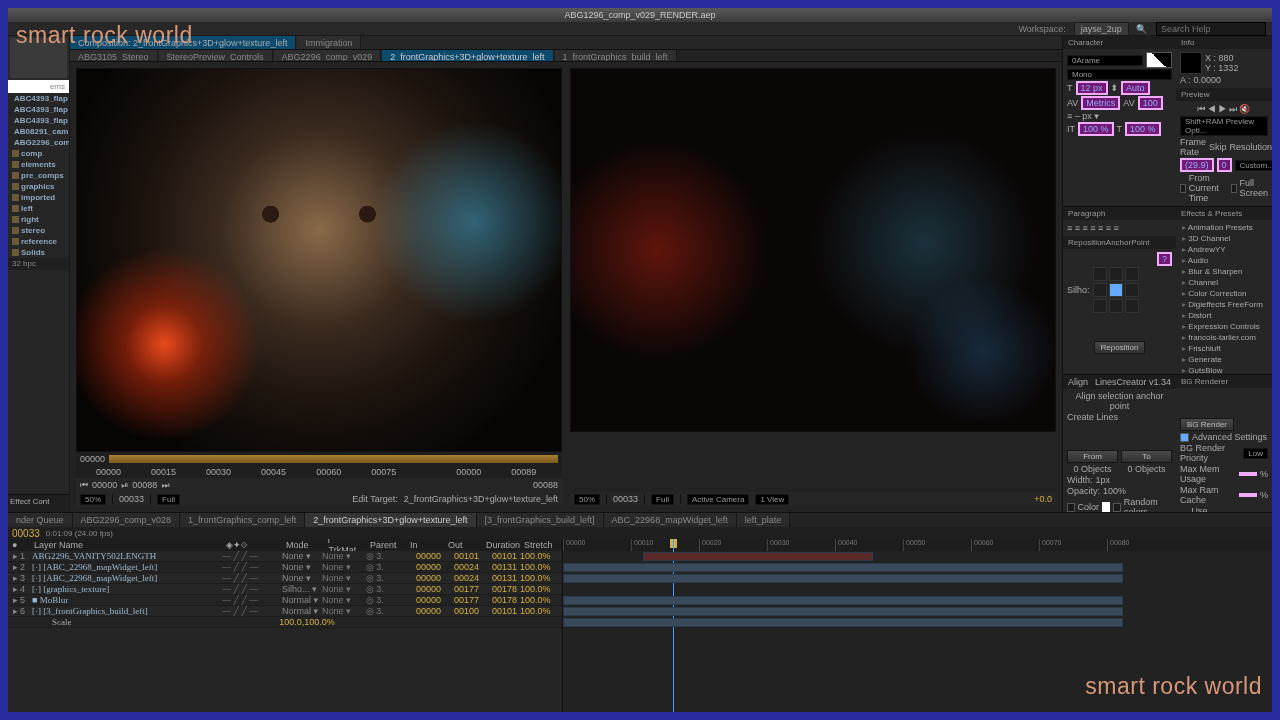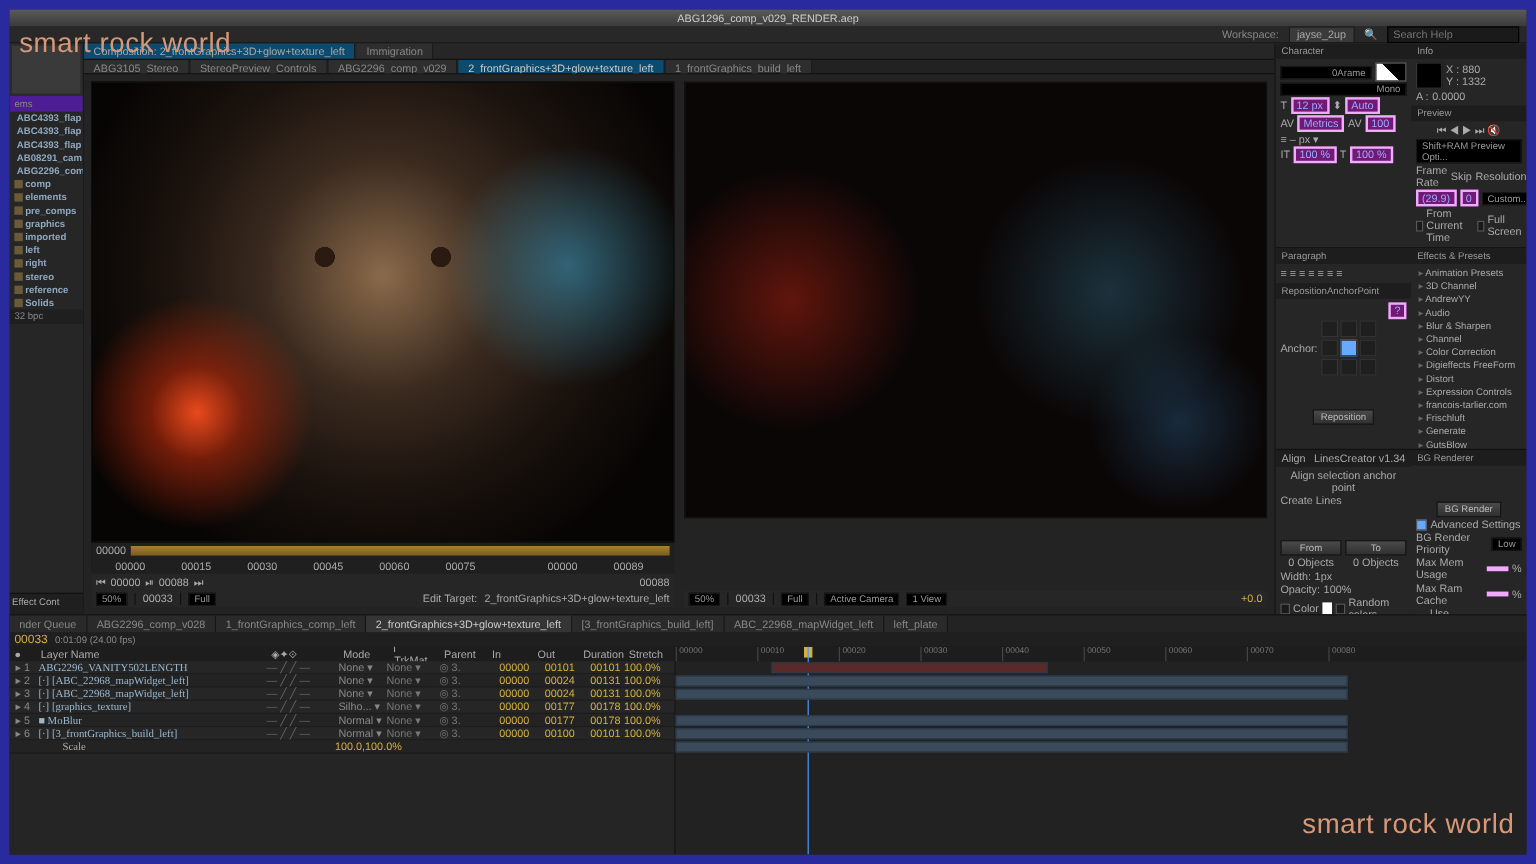--- a/index.html
+++ b/index.html
@@ -7,21 +7,21 @@
 .frame{position:absolute;left:8px;top:8px;right:8px;bottom:8px;background:#262626;display:flex;flex-direction:column;}
 .titlebar{height:14px;background:linear-gradient(#5a5a5a,#3a3a3a);display:flex;align-items:center;justify-content:center;color:#ccc;font-size:9px;}
 .topbar{height:14px;background:#282828;display:flex;align-items:center;justify-content:flex-end;padding:0 6px;gap:8px;border-bottom:1px solid #1a1a1a;}
 .topbar .workspace-label{color:#888;}
 .topbar .workspace-val{background:#3a3a3a;padding:1px 6px;border:1px solid #1a1a1a;}
 .topbar input{background:#1a1a1a;border:1px solid #000;color:#888;font-size:9px;padding:1px 4px;width:110px;}
 .main{flex:1;display:flex;overflow:hidden;}
 .left-col{width:62px;background:#2a2a2a;border-right:1px solid #1a1a1a;display:flex;flex-direction:column;}
 .tool-swatch{height:40px;background:#3a3a3a;margin:2px;}
 .proj-panel{flex:1;background:#262626;overflow:hidden;}
-.proj-header{background:#4c1d95;padding:2px 4px;font-size:8px;color:#888;}
+.proj-header{background:#ffffff;padding:2px 4px;font-size:8px;color:#888;text-align:right;}
 .proj-item{padding:1px 4px;font-size:8px;color:#8fa8c0;display:flex;align-items:center;gap:2px;white-space:nowrap;font-weight:bold;}
 .proj-item .fi{width:7px;height:7px;background:#4a6a8a;display:inline-block;}
 .proj-item.folder .fi{background:#6a5a3a;}
 .bpc-bar{height:12px;background:#1f1f1f;padding:1px 4px;font-size:8px;color:#888;}
 .effect-cont{height:18px;background:#1f1f1f;border-top:1px solid #111;padding:2px;font-size:8px;}
 .center{flex:1;display:flex;flex-direction:column;background:#232323;}
 .comp-tabs{height:14px;background:#262626;display:flex;gap:1px;overflow:hidden;font-size:8px;border-bottom:1px solid #111;}
 .comp-tab{background:#2e2e2e;padding:2px 8px;color:#888;border-right:1px solid #1a1a1a;white-space:nowrap;}
 .comp-tab.active{background:#0c4a6e;color:#ccc;}
 .viewers{flex:1;display:flex;gap:8px;padding:6px;background:#232323;}
@@ -200,21 +200,21 @@
               <span class="dropdown">Active Camera</span>
          <span class="dropdown">1 View</span>
          <span style="margin-left:auto;color:#d4b040">+0.0</span>
        </div>
      </div>
    </div>
   </div>
 
   <div class="right-col">
    <div style="display:flex;">
-    <div class="panel" style="flex:1;text-align:right;">
+    <div class="panel" style="flex:1;">
      <div class="panel-header">Character</div>
      <div class="panel-body">
       <div class="row">
                 <span class="dropdown" style="flex:1">0Arame</span>
                 <div class="swatch-wb"></div>
               </div>
       <div class="row">
                 <span class="dropdown" style="flex:1">Mono</span>
               </div>
       <div class="row">T <span class="txt-field">12 px</span> ⬍ <span class="txt-field">Auto</span></div>
@@ -269,21 +269,21 @@
      <div class="panel-header">Paragraph</div>
      <div class="panel-body">
               <div class="row" style="gap:5px">≡ ≡ ≡ ≡ ≡ ≡ ≡</div>
             </div>
      <div class="panel-header">RepositionAnchorPoint</div>
      <div class="panel-body">
        <div class="row" style="justify-content:flex-end">
                 <span class="txt-field">?</span>
               </div>
        <div class="row">
-                <span>Anchor:</span>
+                <span>Silho:</span>
         <div class="align-grid">
          <div class="align-cell"></div>
                   <div class="align-cell"></div>
                   <div class="align-cell"></div>
          <div class="align-cell"></div>
                   <div class="align-cell" style="background:#6af"></div>
                   <div class="align-cell"></div>
          <div class="align-cell"></div>
                   <div class="align-cell"></div>
                   <div class="align-cell"></div>
@@ -353,21 +353,21 @@
               </div>
       <div class="row" style="justify-content:center">
                 <span class="btn">Create lines</span>
               </div>
 
      </div>
     </div>
     <div class="panel" style="width:96px;">
      <div class="panel-header">BG Renderer</div>
      <div class="panel-body">
-      <div class="row" style="justify-content:center">
+      <div class="row" style="justify-content:flex-start">
                 <span class="btn">BG Render</span>
               </div>
       <div class="row">
                 <span class="checkbox on"></span>
                 <span>Advanced Settings</span>
               </div>
       <div class="row">
                 <span>BG Render Priority</span>
                 <span class="dropdown" style="margin-left:auto">Low</span>
               </div>

